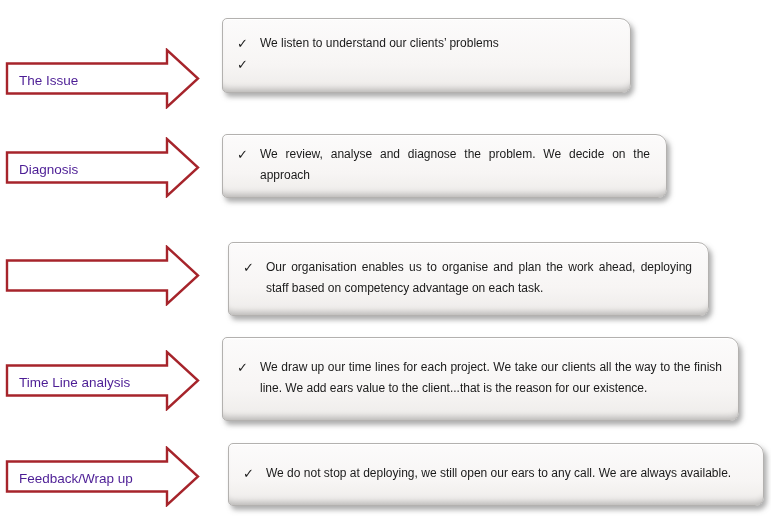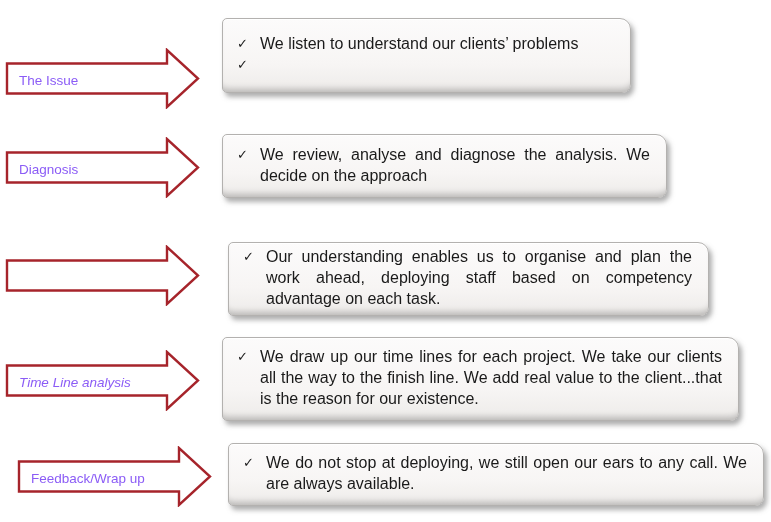--- a/index.html
+++ b/index.html
@@ -7,46 +7,46 @@
     position:relative; width:771px; height:522px; overflow:hidden;
     background:#ffffff;
     font-family:"Liberation Sans", sans-serif;
   }
   
   .arrow { position:absolute; left:5px; width:196px; height:61px; }
   .arrow svg { position:absolute; left:0; top:0; width:100%; height:100%; display:block; }
   .arrow-label {
     position:absolute; left:14px; top:5px; bottom:0; width:150px;
     display:flex; align-items:center;
-    font-size:13.5px; line-height:1.12; color:#8b5cf6;
+    font-size:13.5px; line-height:1.12; color:#4c1d95;
   }
   
   .callout {
     position:absolute; box-sizing:border-box;
     border:1px solid #b3b1af;
     border-radius:5px 11px 9px 5px;
     background:linear-gradient(180deg,#fcfbfb 0%,#f7f5f4 62%,#edebe9 100%);
     box-shadow: 3px 4px 5px rgba(110,110,110,0.55),
                 inset 0 -8px 6px -5px rgba(0,0,0,0.22),
                 inset 0 1px 0 #ffffff;
     display:flex; flex-direction:column; justify-content:center;
     padding:8px 16px 11px 14px;
   }
   .item { display:flex; align-items:flex-start; }
   .check {
     flex:0 0 23px; width:23px; font-size:13px; line-height:21px; color:#1c1c1c;
   }
-  .txt { font-size:16px; line-height:21px; color:#1a1a1a; }
+  .txt { font-size:12px; line-height:21px; color:#1a1a1a; }
   .justify .txt { text-align:justify; }
   
   .r1 .arrow { top:48px; }  .r1 .callout { left:222px; top:18px;  width:409px; height:75px; }
   .r2 .arrow { top:137px; } .r2 .callout { left:222px; top:134px; width:445px; height:64px; }
   .r3 .arrow { top:245px; } .r3 .callout { left:228px; top:242px; width:481px; height:74px; }
-  .r4 .arrow { top:350px;font-style:italic; } .r4 .callout { left:222px; top:337px; width:517px; height:84px; }
-  .r5 .arrow { top:446px;margin-left:12px; } .r5 .callout { left:228px; top:443px; width:536px; height:63px; }
+  .r4 .arrow { top:350px; } .r4 .callout { left:222px; top:337px; width:517px; height:84px; }
+  .r5 .arrow { top:446px; } .r5 .callout { left:228px; top:443px; width:536px; height:63px; }
 </style>
 </head>
 <body>
 
 <div class="canvas">
 
   <div class="prow r1">
     <div class="arrow">
       <svg viewBox="0 0 196 61" preserveAspectRatio="none">
         <polygon points="2,15.5 162,15.5 162,2 193,30.5 162,59 162,45.5 2,45.5" fill="#ffffff" stroke="#A6242B" stroke-width="2.4" stroke-linejoin="miter"></polygon>
@@ -67,50 +67,50 @@
   <div class="prow r2">
     <div class="arrow">
       <svg viewBox="0 0 196 61" preserveAspectRatio="none">
         <polygon points="2,15.5 162,15.5 162,2 193,30.5 162,59 162,45.5 2,45.5" fill="#ffffff" stroke="#A6242B" stroke-width="2.4" stroke-linejoin="miter"></polygon>
       </svg>
       <div class="arrow-label">Diagnosis</div>
     </div>
     <div class="callout justify">
       <div class="item">
         <span class="check">✓</span>
-        <div class="txt">We review, analyse and diagnose the analysis. We decide on the approach</div>
+        <div class="txt">We review, analyse and diagnose the problem. We decide on the approach</div>
       </div>
     </div>
   </div>
 
   <div class="prow r3">
     <div class="arrow">
       <svg viewBox="0 0 196 61" preserveAspectRatio="none">
         <polygon points="2,15.5 162,15.5 162,2 193,30.5 162,59 162,45.5 2,45.5" fill="#ffffff" stroke="#A6242B" stroke-width="2.4" stroke-linejoin="miter"></polygon>
       </svg>
     </div>
     <div class="callout justify">
       <div class="item">
         <span class="check">✓</span>
-        <div class="txt">Our understanding enables us to organise and plan the work ahead, deploying staff based on  competency advantage on each task.</div>
+        <div class="txt">Our organisation enables us to organise and plan the work ahead, deploying staff based on  competency advantage on each task.</div>
       </div>
     </div>
   </div>
 
   <div class="prow r4">
     <div class="arrow">
       <svg viewBox="0 0 196 61" preserveAspectRatio="none">
         <polygon points="2,15.5 162,15.5 162,2 193,30.5 162,59 162,45.5 2,45.5" fill="#ffffff" stroke="#A6242B" stroke-width="2.4" stroke-linejoin="miter"></polygon>
       </svg>
       <div class="arrow-label">Time Line analysis</div>
     </div>
     <div class="callout justify">
       <div class="item">
         <span class="check">✓</span>
-        <div class="txt">We draw up our time lines for each project. We take our clients all the way to the finish line. We add real value to the client...that is the reason for our existence.</div>
+        <div class="txt">We draw up our time lines for each project. We take our clients all the way to the finish line. We add ears value to the client...that is the reason for our existence.</div>
       </div>
     </div>
   </div>
 
   <div class="prow r5">
     <div class="arrow">
       <svg viewBox="0 0 196 61" preserveAspectRatio="none">
         <polygon points="2,15.5 162,15.5 162,2 193,30.5 162,59 162,45.5 2,45.5" fill="#ffffff" stroke="#A6242B" stroke-width="2.4" stroke-linejoin="miter"></polygon>
       </svg>
       <div class="arrow-label">Feedback/Wrap up</div>

